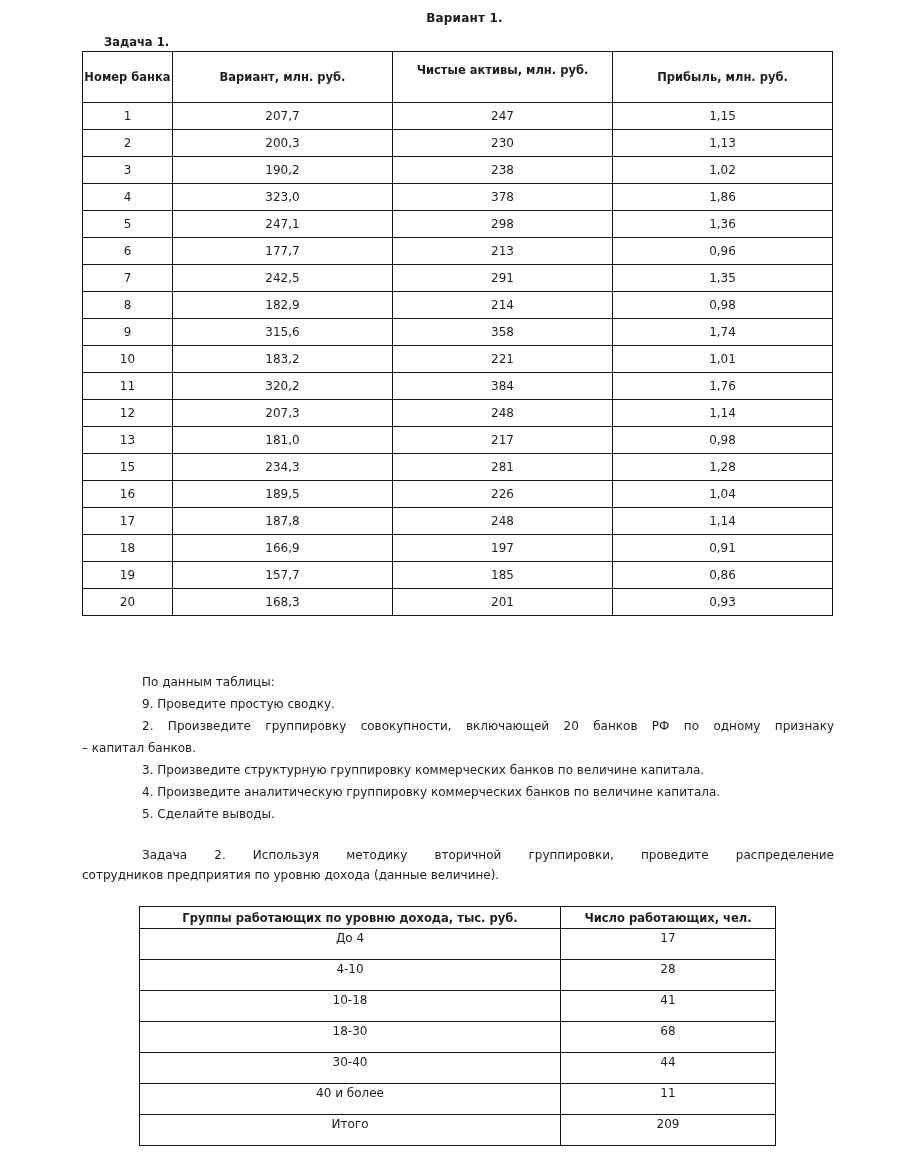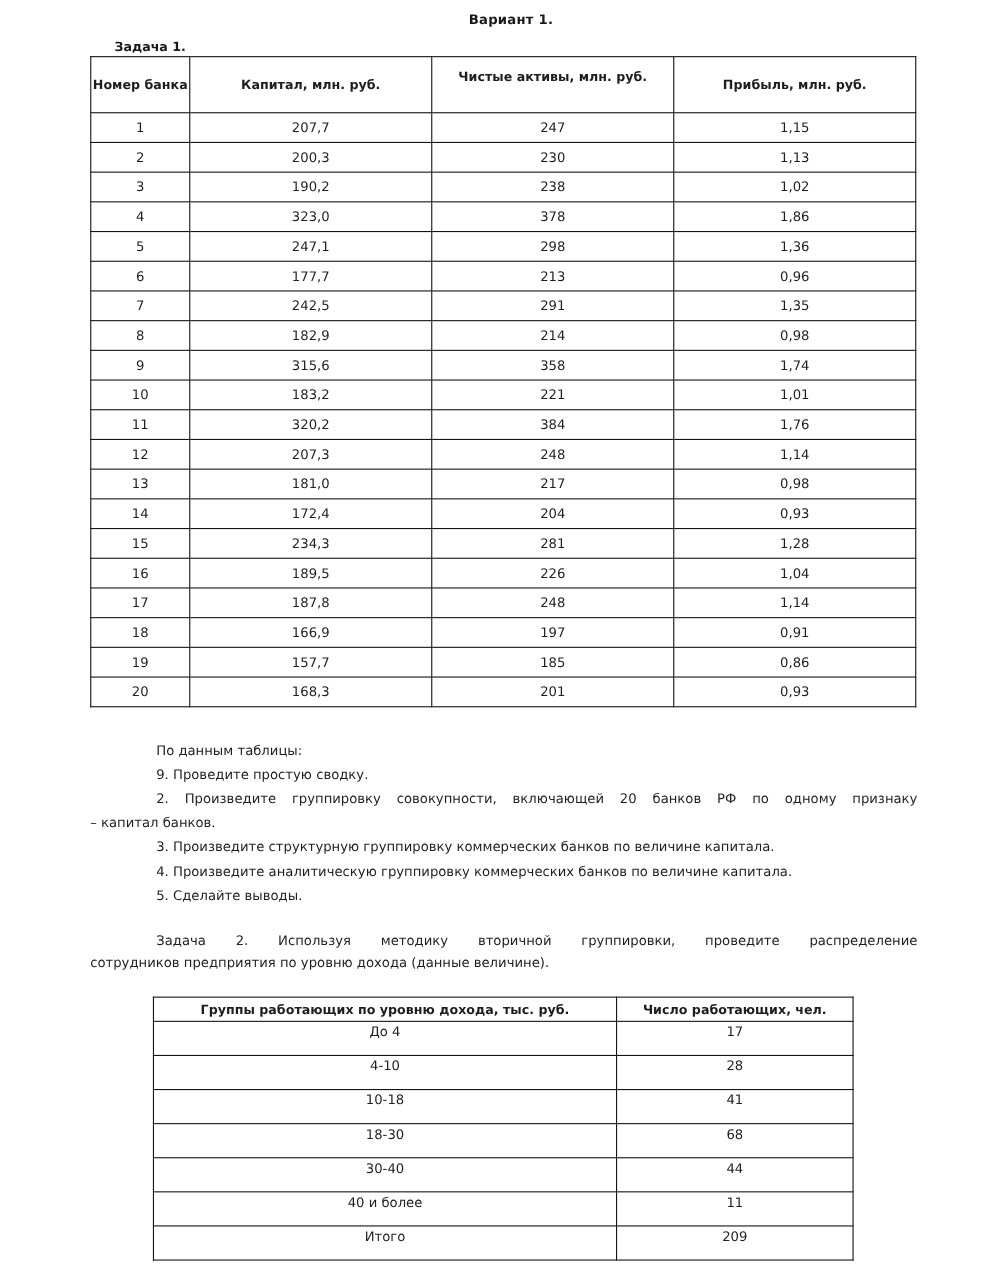--- a/index.html
+++ b/index.html
@@ -128,21 +128,21 @@
 <table class="abs" id="banks-table">
   <colgroup>
     <col style="width:90px">
     <col style="width:220px">
     <col style="width:220px">
     <col style="width:220px">
   </colgroup>
   <thead>
     <tr>
       <th class="col-num">Номер банка</th>
-      <th>Капитал, млн. руб.</th>
+      <th>Вариант, млн. руб.</th>
       <th class="col-assets">Чистые активы, млн. руб.</th>
       <th>Прибыль, млн. руб.</th>
     </tr>
   </thead>
   <tbody id="banks-body">
       <tr>
         <td>1</td>
         <td>207,7</td>
         <td>247</td>
         <td>1,15</td>
@@ -211,26 +211,20 @@
         <td>12</td>
         <td>207,3</td>
         <td>248</td>
         <td>1,14</td>
       </tr>
       <tr>
         <td>13</td>
         <td>181,0</td>
         <td>217</td>
         <td>0,98</td>
-      </tr>
-      <tr>
-        <td>14</td>
-        <td>172,4</td>
-        <td>204</td>
-        <td>0,93</td>
       </tr>
       <tr>
         <td>15</td>
         <td>234,3</td>
         <td>281</td>
         <td>1,28</td>
       </tr>
       <tr>
         <td>16</td>
         <td>189,5</td>

